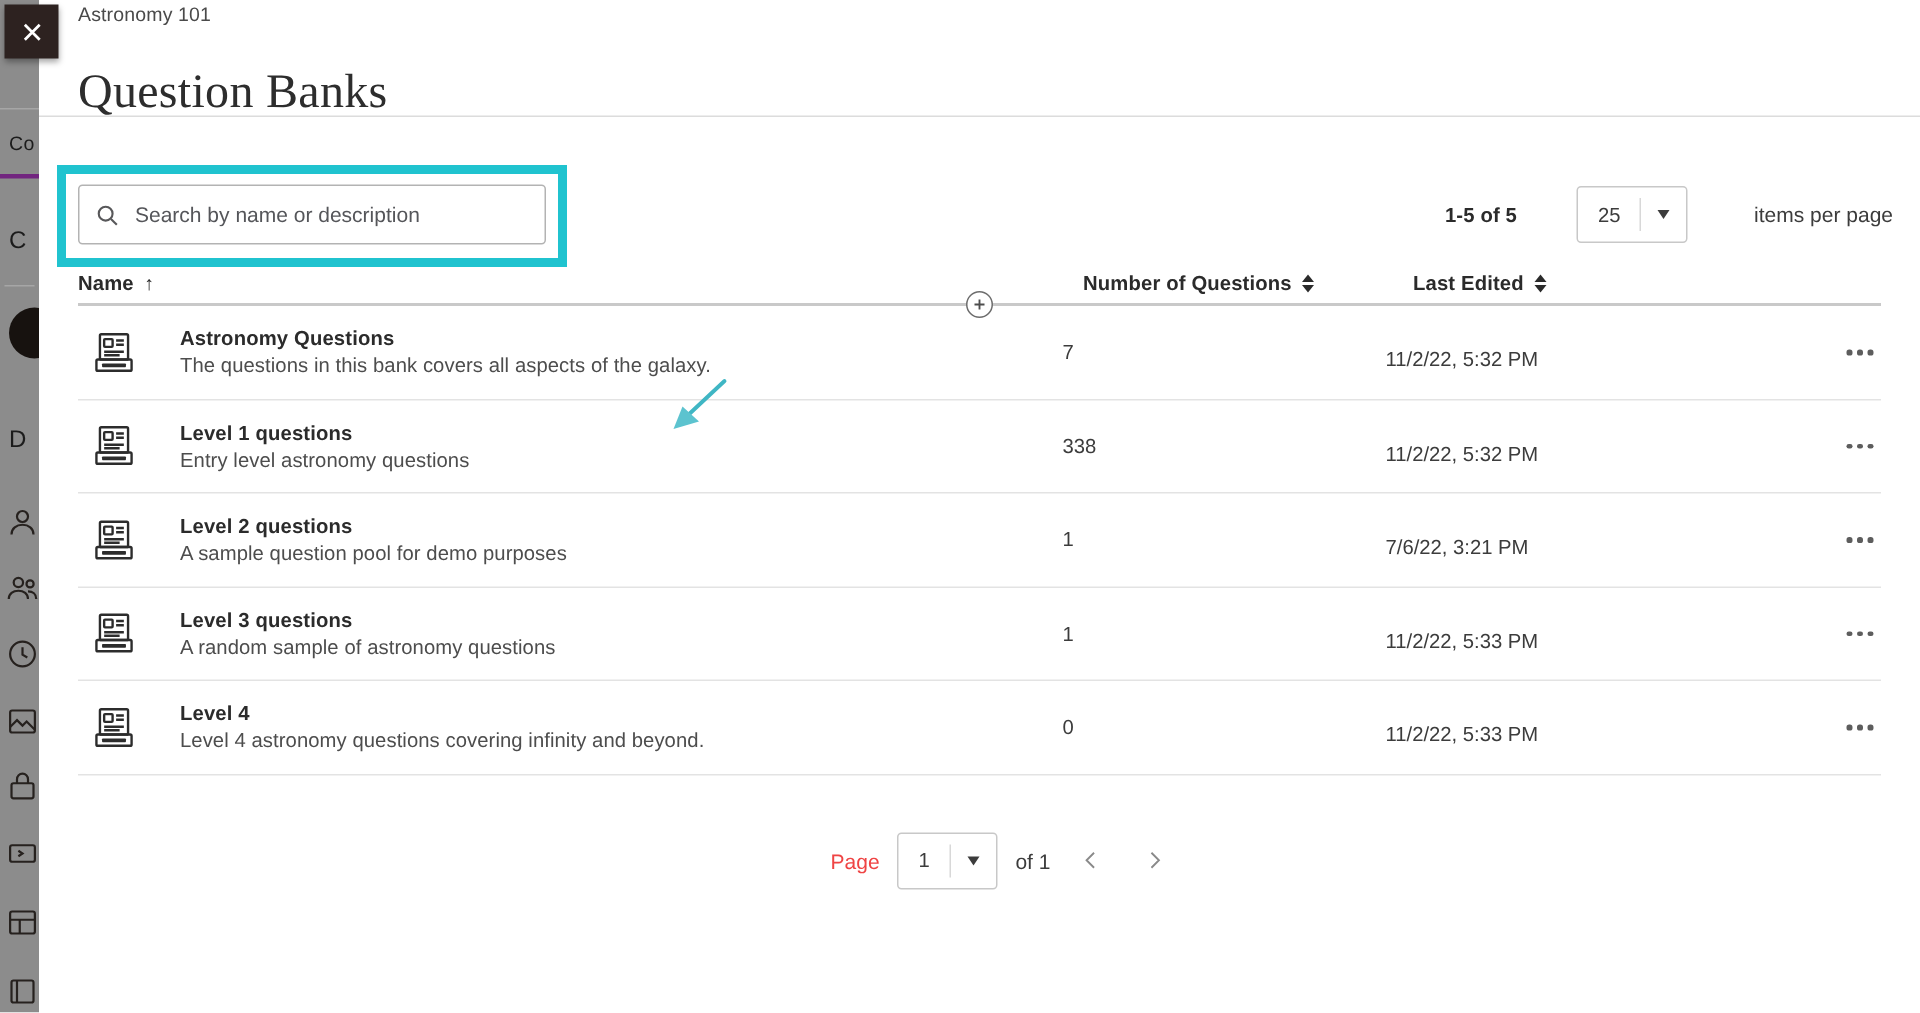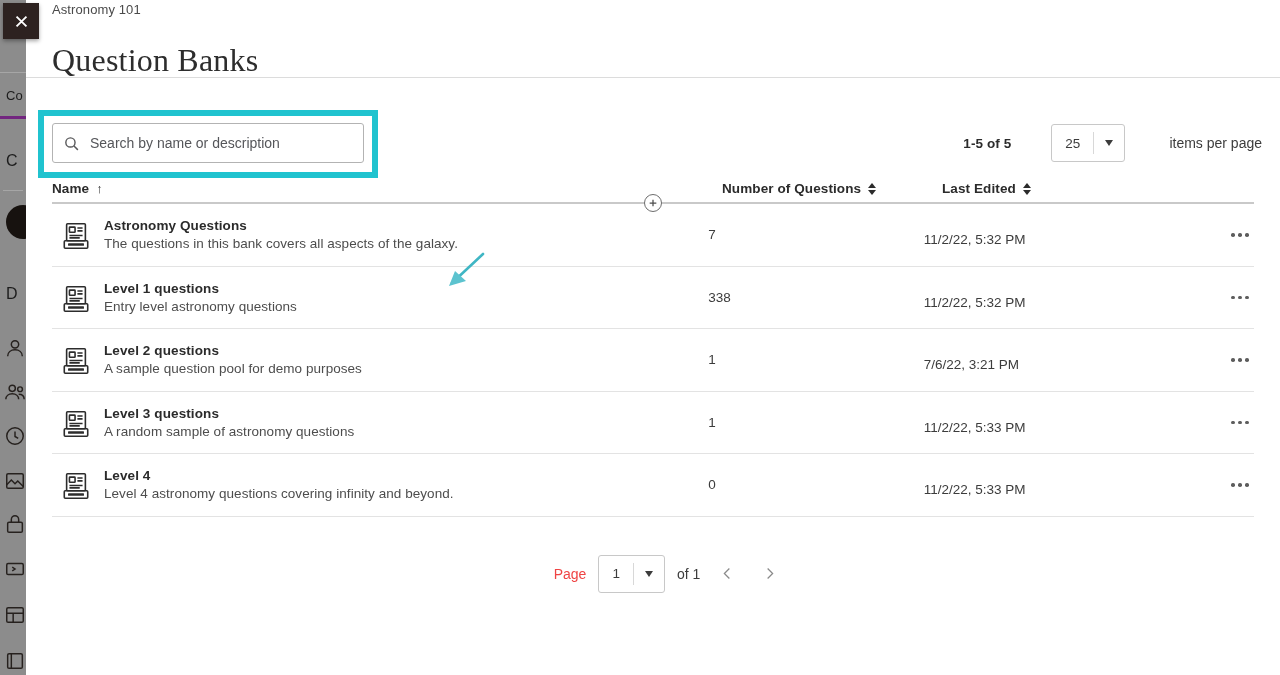--- a/index.html
+++ b/index.html
@@ -202,21 +202,21 @@
   }
   .add-btn svg { width:10px; height:10px; color:#4d4d4d; }
 
   .row {
     display:flex; align-items:center;
     height:62.5px;
     border-bottom:1px solid #e3e3e3;
     position:relative;
   }
   .cell-name {
-    width:670px; display:flex; align-items:flex-end; gap:13px;
+    width:670px; display:flex; align-items:center; gap:29px;
     padding-left:9px;
   }
   .bank-icon { width:30px; height:30px; flex:none; color:#2c2c2c; }
   .bank-icon svg { width:30px; height:30px; display:block; }
   .name-texts { display:flex; flex-direction:column; gap:3px; }
   .bank-name {
     font-size:13.5px; font-weight:bold; color:#2b2b2b;
     letter-spacing:.1px; cursor:pointer;
   }
   .bank-desc { font-size:13.5px; color:#4d4d4d; letter-spacing:.05px; }

